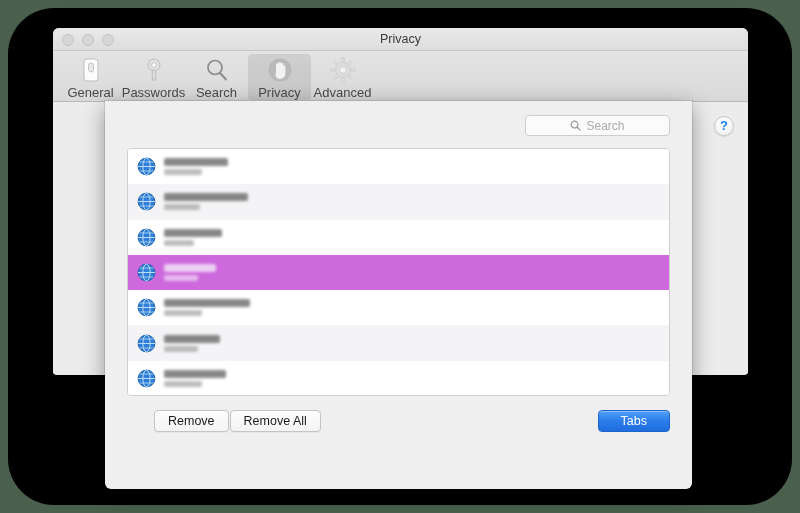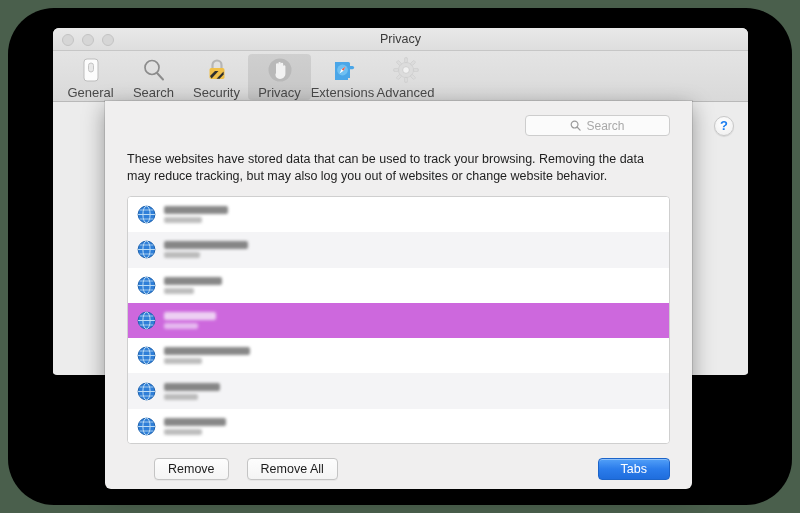--- a/index.html
+++ b/index.html
@@ -180,21 +180,21 @@
     padding: 0 13px;
     font-size: 12.5px;
     color: #1d1d1d;
     background: linear-gradient(to bottom, #fdfdfd, #f4f4f4);
     border: 1px solid #c4c4c4;
     border-radius: 4px;
     line-height: 20px;
     box-shadow: 0 1px 0 rgba(0,0,0,0.04);
     margin-left: 27px;
   }
-  #btn-remove-all { margin-left: 18px; }
+  #btn-remove-all { margin-left: 1px; }
   #btn-done {
     margin-left: auto;
     color: #ffffff;
     background: linear-gradient(to bottom, #52a0f8 0%, #2b7ceb 50%, #1f6ddd 100%);
     border: 1px solid #1c64c9;
     padding: 0 22px;
     box-shadow: inset 0 1px 0 rgba(255,255,255,0.35);
   }
 </style>
 </head>
@@ -220,67 +220,54 @@
         <svg width="20" height="24" viewBox="0 0 20 24">
           <rect x="3" y="1" width="14" height="22" rx="3" fill="#fcfcfc" stroke="#bdbdbd"></rect>
           <rect x="7.5" y="5" width="5" height="9" rx="2.5" fill="#e8e8e8" stroke="#c4c4c4"></rect>
         </svg>
       </div>
       <div class="tb-label">General</div>
     </div>
 
 
 
+    <div class="tb-item">
+      <div class="tb-icon">
+        <svg width="18" height="24" viewBox="0 0 18 24">
+          <circle cx="9" cy="7" r="6" fill="#e2e2e2" stroke="#bcbcbc"></circle>
+          <circle cx="9" cy="7" r="2.4" fill="#fbfbfb" stroke="#c6c6c6"></circle>
+          <rect x="7.3" y="12" width="3.4" height="10" fill="#dedede" stroke="#bcbcbc"></rect>
+          <rect x="10.7" y="16" width="2.6" height="2" fill="#dedede"></rect>
+        </svg>
+      </div>
+      <div class="tb-label">Passwords</div>
+    </div>
 
     <div class="tb-item">
       <div class="tb-icon">
         <svg width="24" height="24" viewBox="0 0 24 24">
           <circle cx="10" cy="9.5" r="7" fill="none" stroke="#8c8c8c" stroke-width="1.7"></circle>
           <line x1="15" y1="15" x2="21" y2="21.5" stroke="#8c8c8c" stroke-width="2" stroke-linecap="round"></line>
         </svg>
       </div>
       <div class="tb-label">Search</div>
     </div>
 
-    <div class="tb-item">
-      <div class="tb-icon">
-        <svg width="22" height="24" viewBox="0 0 22 24">
-          <path d="M6.5 10 V7 a4.5 4.5 0 0 1 9 0 V10" fill="none" stroke="#b6b6b6" stroke-width="2.2"></path>
-          <rect x="3.5" y="10" width="15" height="11" rx="1.8" fill="#f0c04a"></rect>
-          <path d="M4 18 L9 13 L12.5 13 L5.6 20.6 Z" fill="#2f2f2f"></path>
-          <path d="M10.5 20.8 L17.6 13.4 L17.6 16.4 L13.6 20.8 Z" fill="#2f2f2f"></path>
-        </svg>
-      </div>
-      <div class="tb-label">Security</div>
-    </div>
 
     <div class="tb-item selected">
       <div class="tb-icon">
         <svg width="26" height="26" viewBox="0 0 26 26">
           <circle cx="13" cy="13" r="11.5" fill="#b9b9b9"></circle>
           <path d="M9 16 V7.5 a1.2 1.2 0 0 1 2.4 0 V12 V6.3 a1.2 1.2 0 0 1 2.4 0 V12 V7 a1.2 1.2 0 0 1 2.4 0 V12 V9 a1.2 1.2 0 0 1 2.2 0 v7.6 c0 3.2 -2.4 5.4 -5.4 5.4 c-3.2 0 -4.6 -2 -4.6 -4.4 Z" fill="#f2f2f2"></path>
         </svg>
       </div>
       <div class="tb-label">Privacy</div>
     </div>
 
 
-    <div class="tb-item">
-      <div class="tb-icon">
-        <svg width="26" height="24" viewBox="0 0 26 24">
-          <path d="M5 4 h7 a2 2 0 0 1 2 2 a2 2 0 0 0 2 2 h4 v6 a2 2 0 0 1 -2 2 a2 2 0 0 0 0 4 h2 v-2 h-2 v4 H5 Z" fill="#4aa6e8"></path>
-          <rect x="5" y="4" width="15" height="16" rx="1.5" fill="#4aa6e8"></rect>
-          <path d="M20 8 h2.5 a1.6 1.6 0 0 1 0 3.2 h-2.5 Z" fill="#4aa6e8"></path>
-          <circle cx="12.5" cy="12" r="5.4" fill="#6fc0f2"></circle>
-          <polygon points="15.6,8.6 11.6,11.2 9.5,15.4 13.5,12.8" fill="#ffffff"></polygon>
-          <polygon points="15.6,8.6 13.5,12.8 11.6,11.2" fill="#e8604f"></polygon>
-        </svg>
-      </div>
-      <div class="tb-label">Extensions</div>
-    </div>
 
     <div class="tb-item">
       <div class="tb-icon">
         <svg width="26" height="26" viewBox="0 0 26 26">
           <g fill="#dcdcdc" stroke="#cacaca" stroke-width="0.6">
             <circle cx="13" cy="13" r="7.6"></circle>
             <g>
               <rect x="11.6" y="0.6" width="2.8" height="5" rx="1"></rect>
               <rect x="11.6" y="20.4" width="2.8" height="5" rx="1"></rect>
               <rect x="0.6" y="11.6" width="5" height="2.8" rx="1"></rect>
@@ -310,21 +297,20 @@
   <div id="search-row">
     <div id="search-field">
       <svg width="11" height="11" viewBox="0 0 12 12">
         <circle cx="5" cy="5" r="3.7" fill="none" stroke="#9a9a9a" stroke-width="1.3"></circle>
         <line x1="7.7" y1="7.7" x2="11" y2="11" stroke="#9a9a9a" stroke-width="1.4" stroke-linecap="round"></line>
       </svg>
       <span id="search-placeholder">Search</span>
     </div>
   </div>
 
-  <div id="description">These websites have stored data that can be used to track your browsing. Removing the data may reduce tracking, but may also log you out of websites or change website behavior.</div>
 
   <div id="site-list">
       <div class="site-row odd">
         <span class="site-icon"><svg width="19" height="19" viewBox="0 0 19 19" style="filter:blur(0.7px)">
             <circle cx="9.5" cy="9.5" r="8.4" fill="#2f7fd8"></circle>
             <circle cx="9.5" cy="9.5" r="8.4" fill="none" stroke="#1f62ad"></circle>
             <ellipse cx="9.5" cy="9.5" rx="3.6" ry="8.4" fill="none" stroke="#bcdcf5" stroke-width="1"></ellipse>
             <line x1="1.1" y1="9.5" x2="17.9" y2="9.5" stroke="#bcdcf5" stroke-width="1"></line>
             <line x1="2.6" y1="5" x2="16.4" y2="5" stroke="#bcdcf5" stroke-width="0.8"></line>
             <line x1="2.6" y1="14" x2="16.4" y2="14" stroke="#bcdcf5" stroke-width="0.8"></line>

